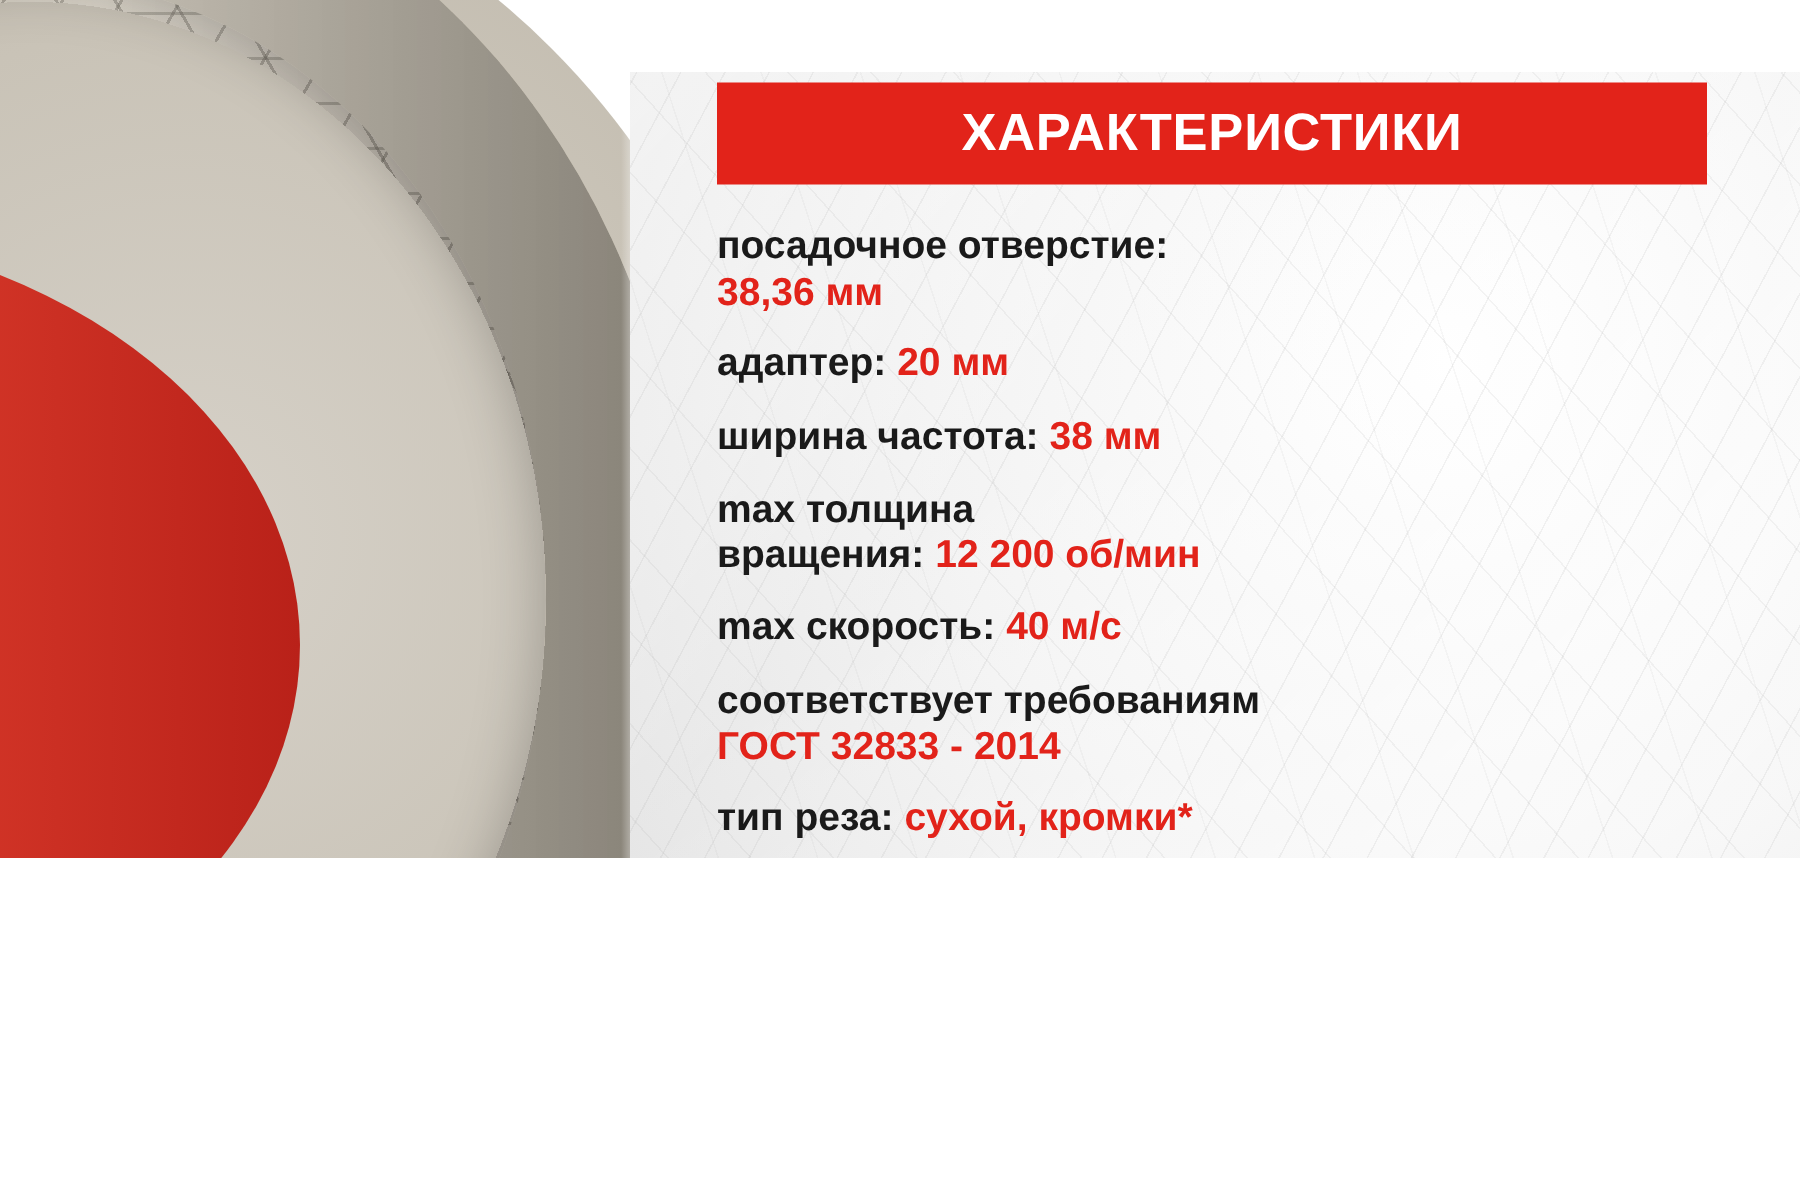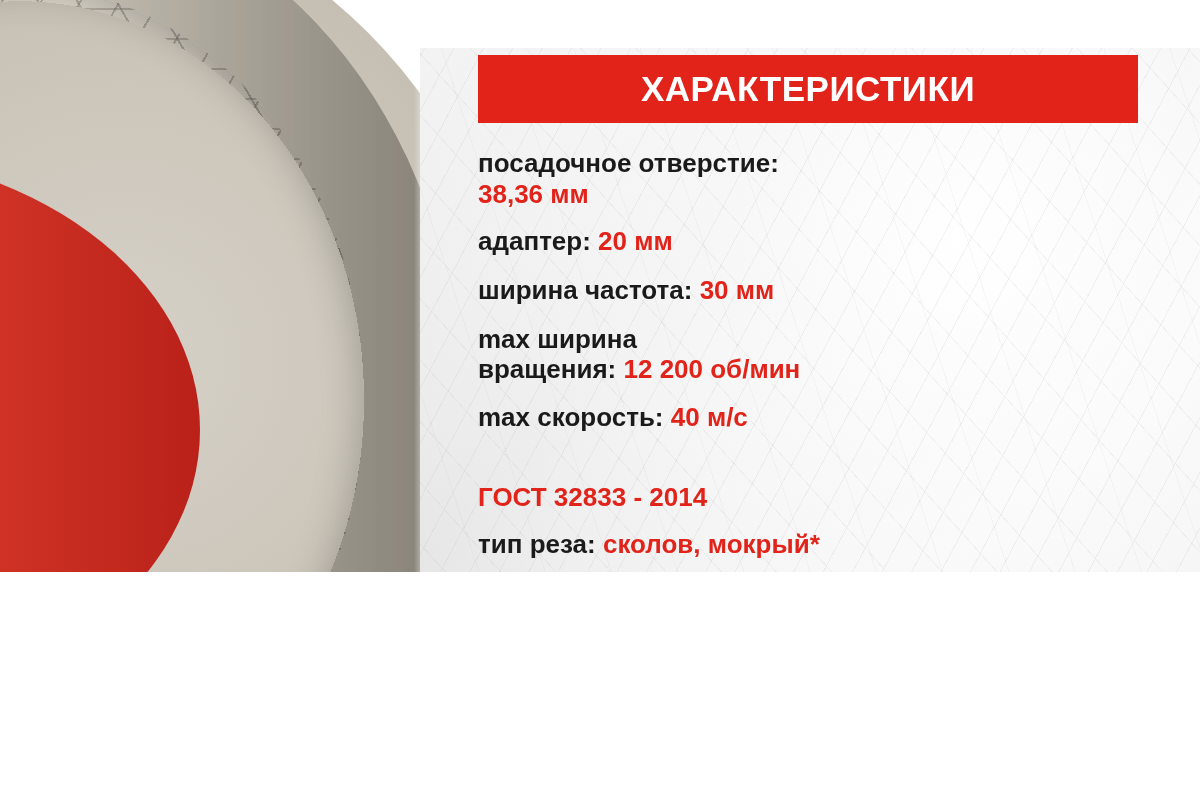--- a/index.html
+++ b/index.html
@@ -263,42 +263,42 @@
       </div>
 
       <div class="spec">
         <span>адаптер:</span>
         <span class="val">20 мм</span>
       </div>
 
 
       <div class="spec">
         <span>ширина частота:</span>
-        <span class="val">30 мм</span>
+        <span class="val">38 мм</span>
       </div>
 
       <div class="spec two-line">
-        <span>max ширина</span><br>
+        <span>max толщина</span><br>
         <span>вращения:</span>
         <span class="val">12 200 об/мин</span>
       </div>
 
       <div class="spec">
         <span>max скорость:</span>
         <span class="val">40 м/с</span>
       </div>
 
       <div class="spec two-line">
-        <br>
+        <span>соответствует требованиям</span><br>
         <span class="val">ГОСТ 32833 - 2014</span>
       </div>
 
       <div class="spec">
         <span>тип реза:</span>
-        <span class="val">сколов, мокрый*</span>
+        <span class="val">сухой, кромки*</span>
       </div>
 
     </div>
 
     <div class="footnote">
       <b>ресурса*</b><span> – для достижения идеального реза без сколов по особо твердым материалам, такого как керамогранит, а также продления ресурса диска - обязательно используйте охлаждение водой.</span>
     </div>
   </div>
 
 </div>

